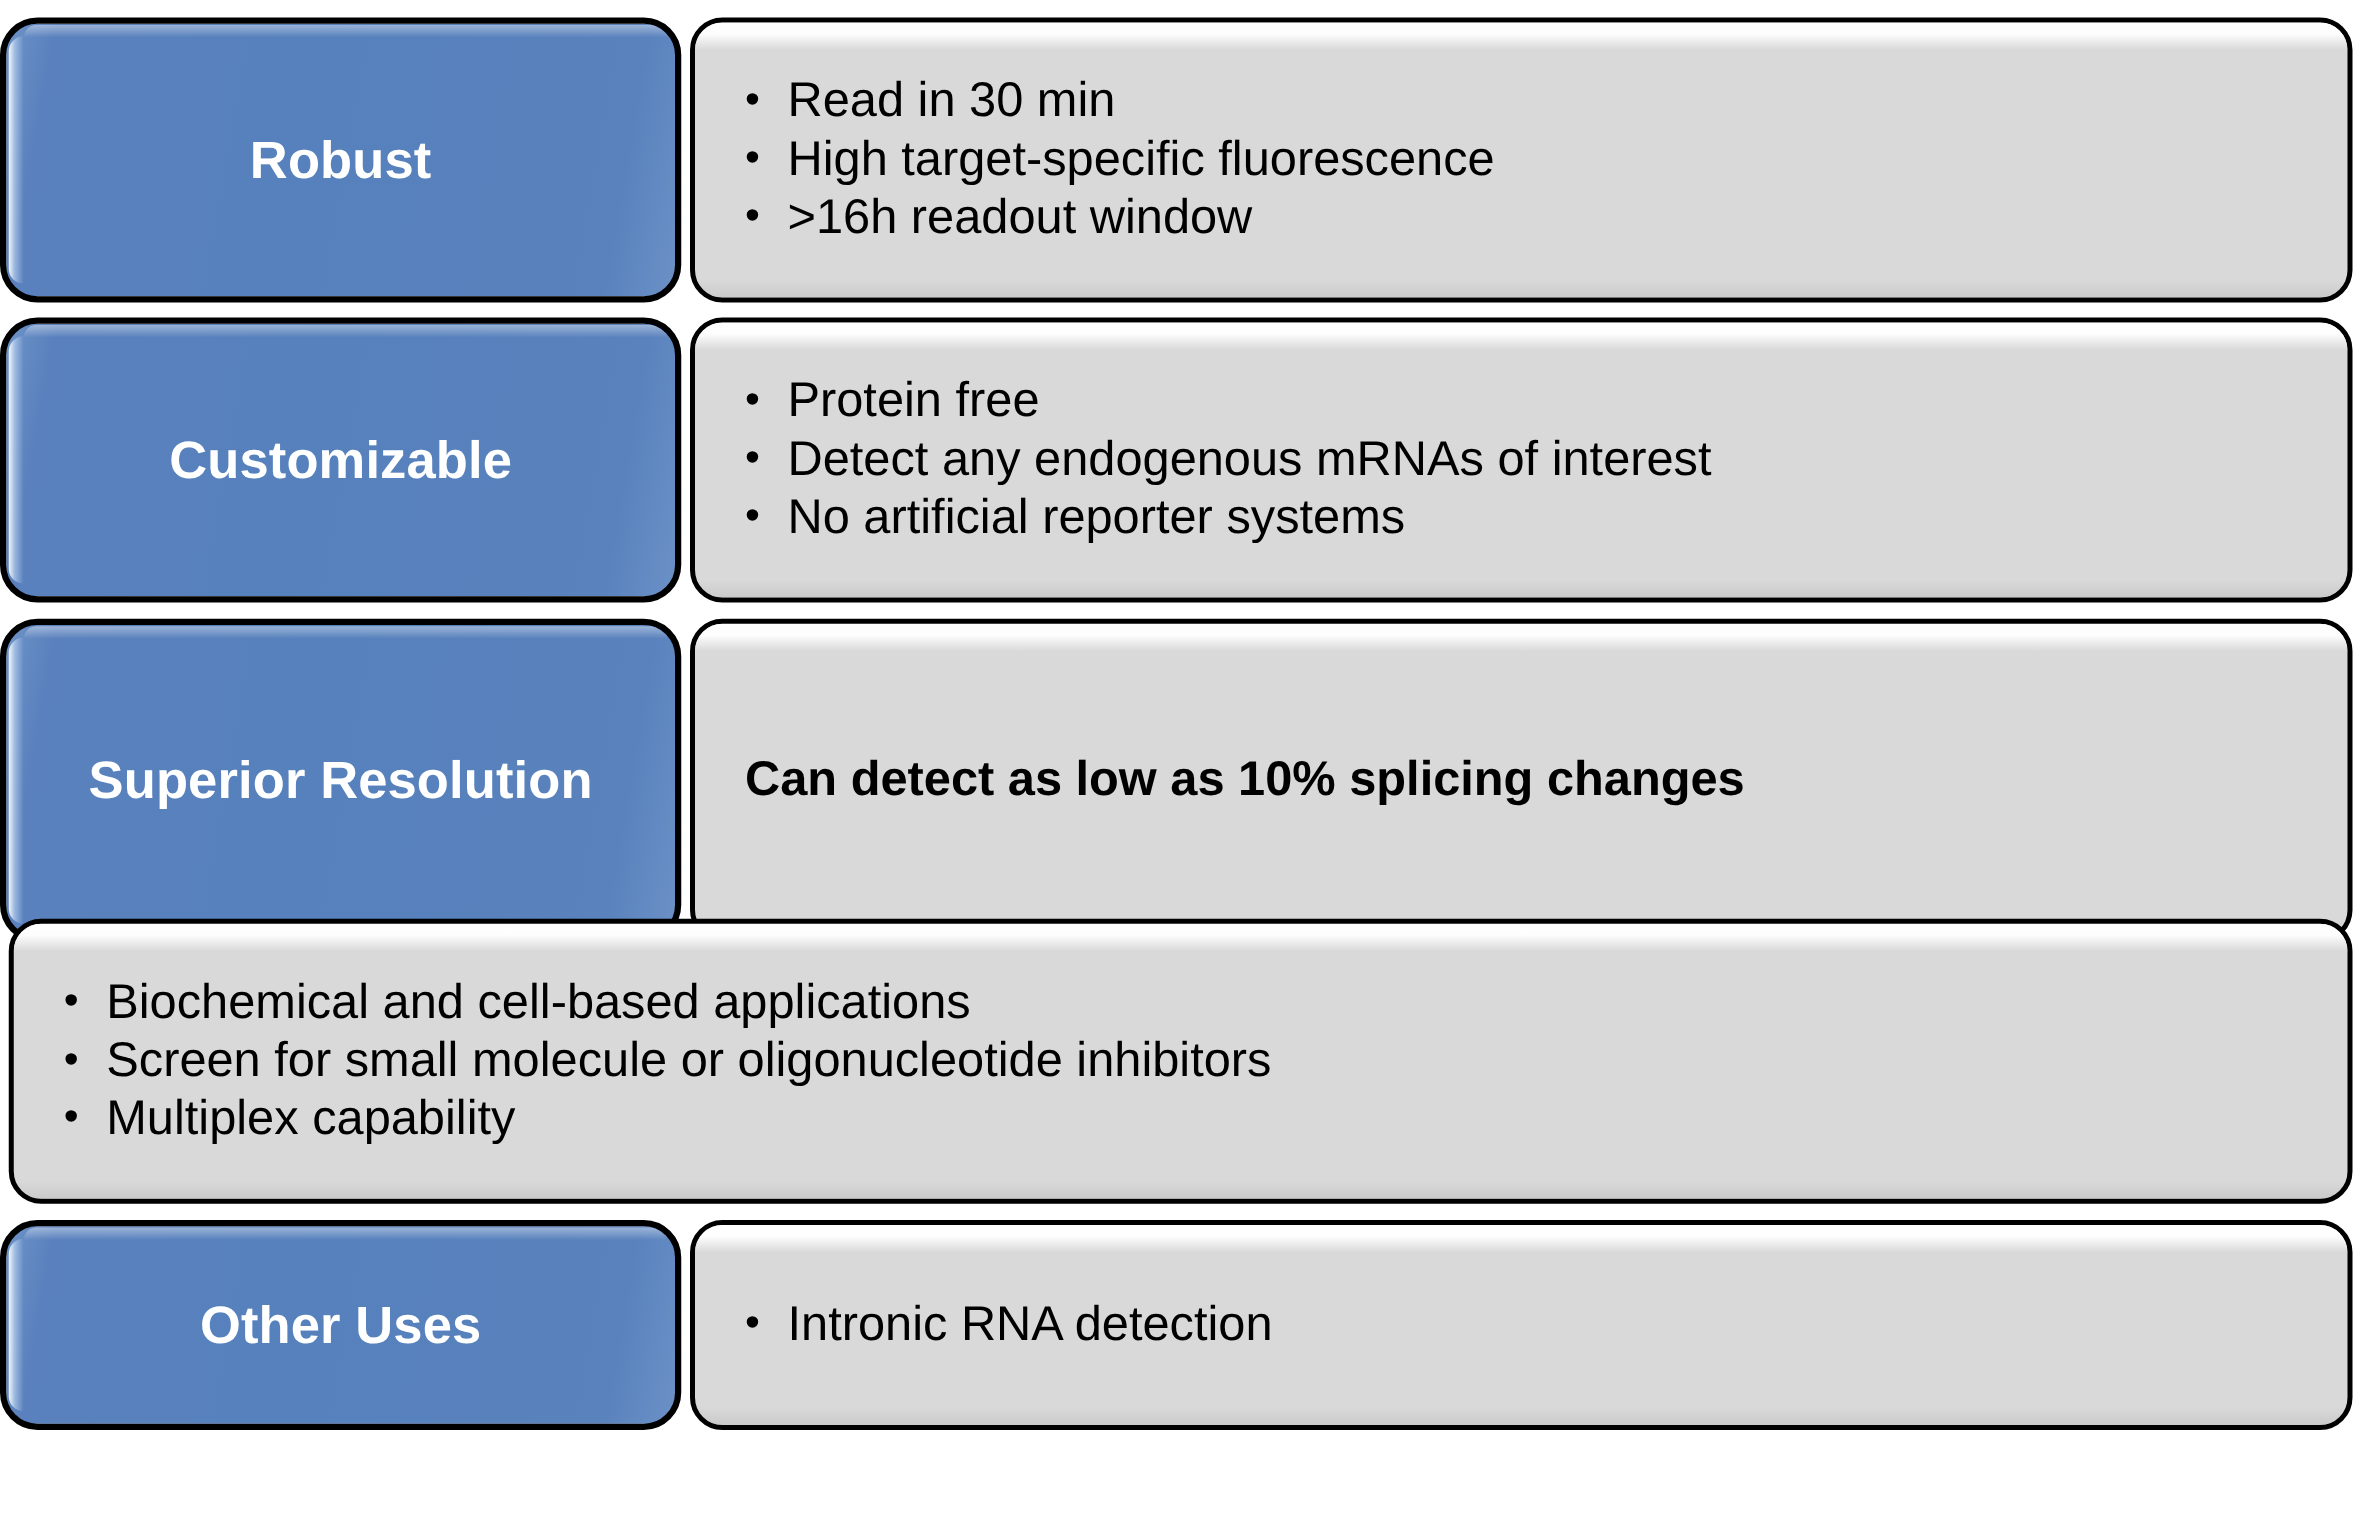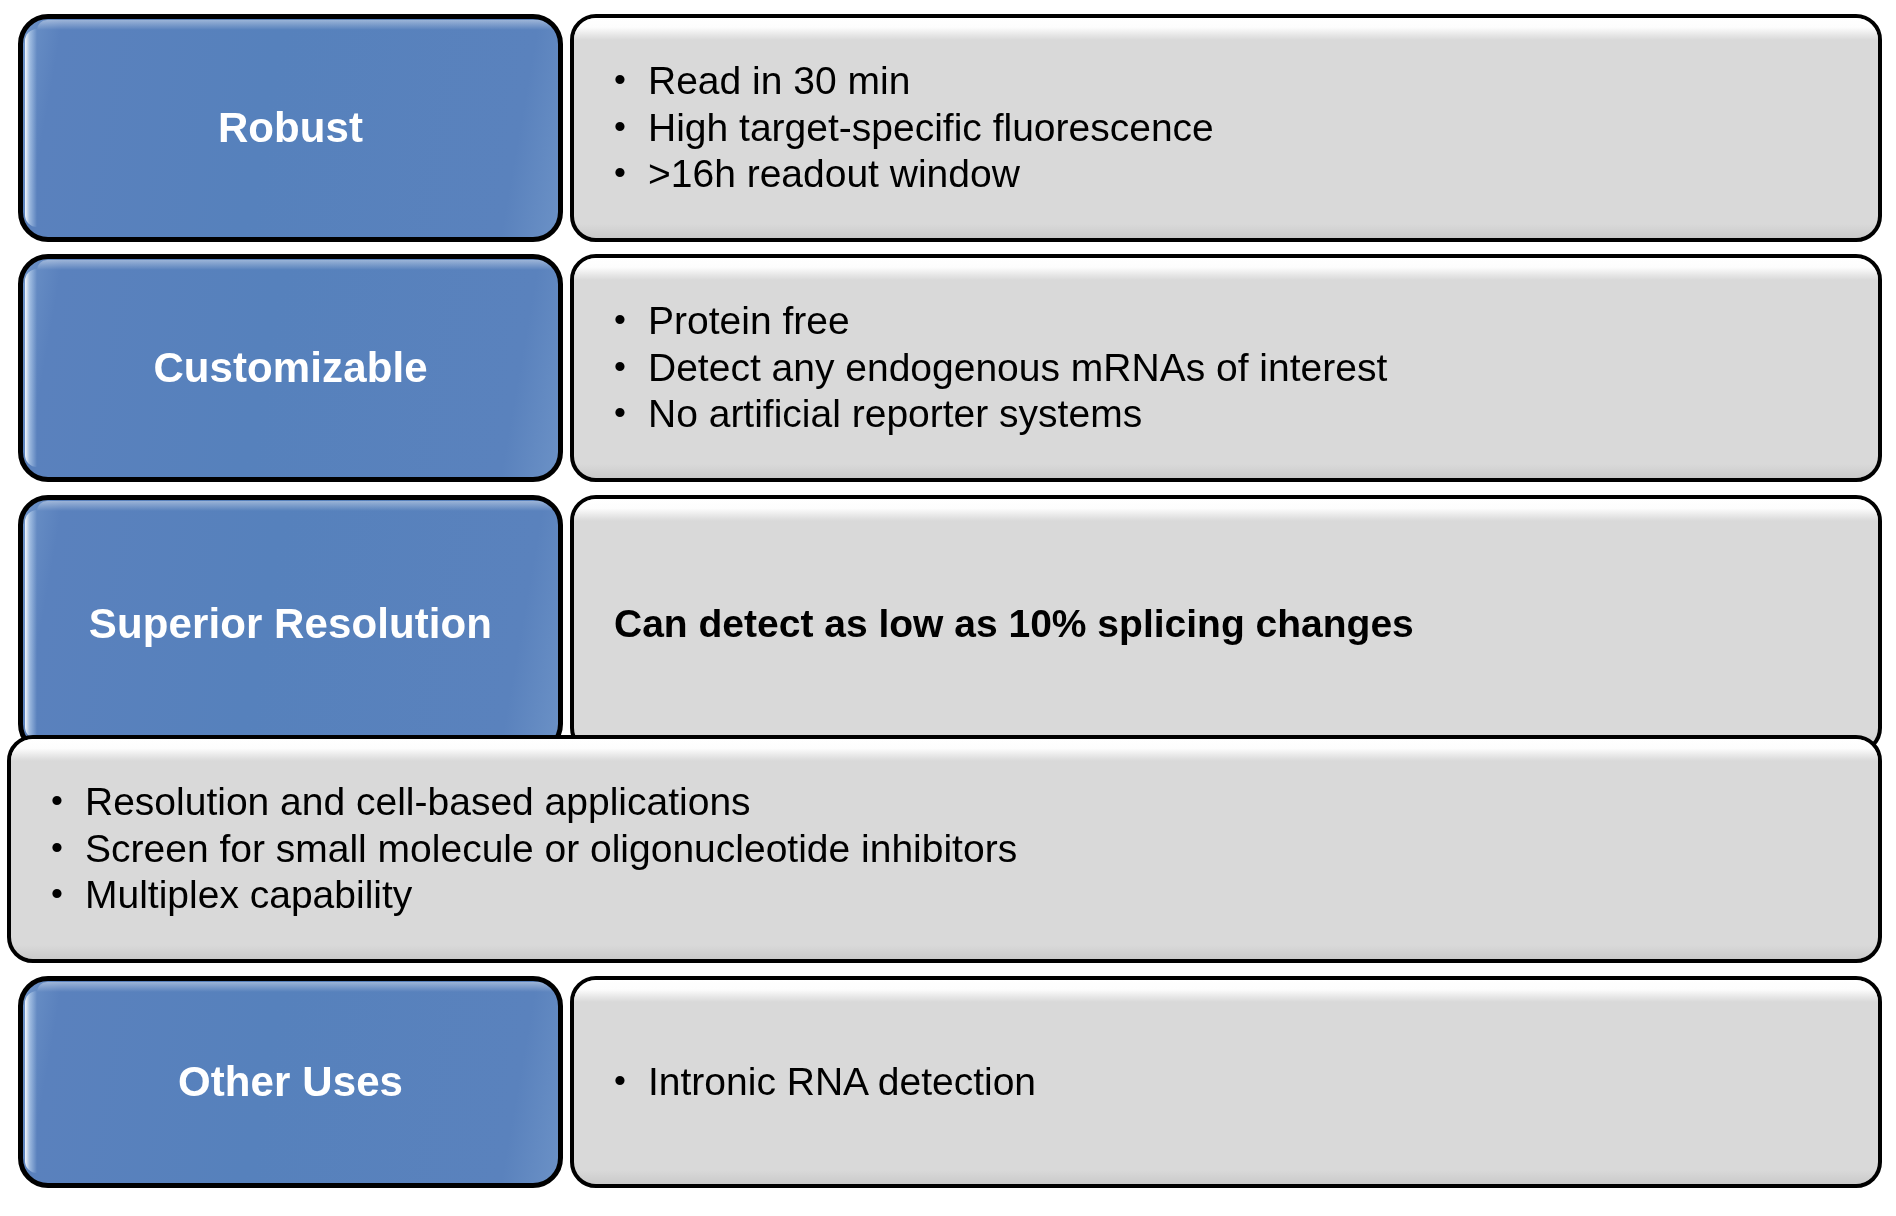--- a/index.html
+++ b/index.html
@@ -25,21 +25,20 @@
     position: absolute;
     left: 0;
     width: 1896px;
     display: flex;
     align-items: stretch;
   }
 
   
   .label-box {
     position: relative;
-    margin-left: 18px;
     width: 545px;
     flex: 0 0 545px;
     border: 5px solid #000000;
     border-radius: 30px;
     background:
       linear-gradient(100deg,
         #6d93c8 0%,
         #5a81bd 7%,
         #5681bc 45%,
         #5a82bd 90%,
@@ -203,27 +202,27 @@
       <div class="label-box">
         <div class="label-text">Superior Resolution</div>
       </div>
       <div class="detail-box">
         <div class="plain-text">Can detect as low as 10% splicing changes</div>
       </div>
     </div>
     <div class="row" style="top: 735px; height: 228px;">
       <div class="detail-box">
         <ul class="bullet-list">
-          <li class="bullet-item">Resolution and cell-based applications</li>
+          <li class="bullet-item">Biochemical and cell-based applications</li>
           <li class="bullet-item">Screen for small molecule or oligonucleotide inhibitors</li>
           <li class="bullet-item">Multiplex capability</li>
         </ul>
       </div>
     </div>
-    <div class="row" style="top: 976px; height: 212px;">
+    <div class="row" style="top: 976px; height: 168px;">
       <div class="label-box">
         <div class="label-text">Other Uses</div>
       </div>
       <div class="detail-box">
         <ul class="bullet-list">
           <li class="bullet-item">Intronic RNA detection</li>
         </ul>
       </div>
     </div>
   </div>

